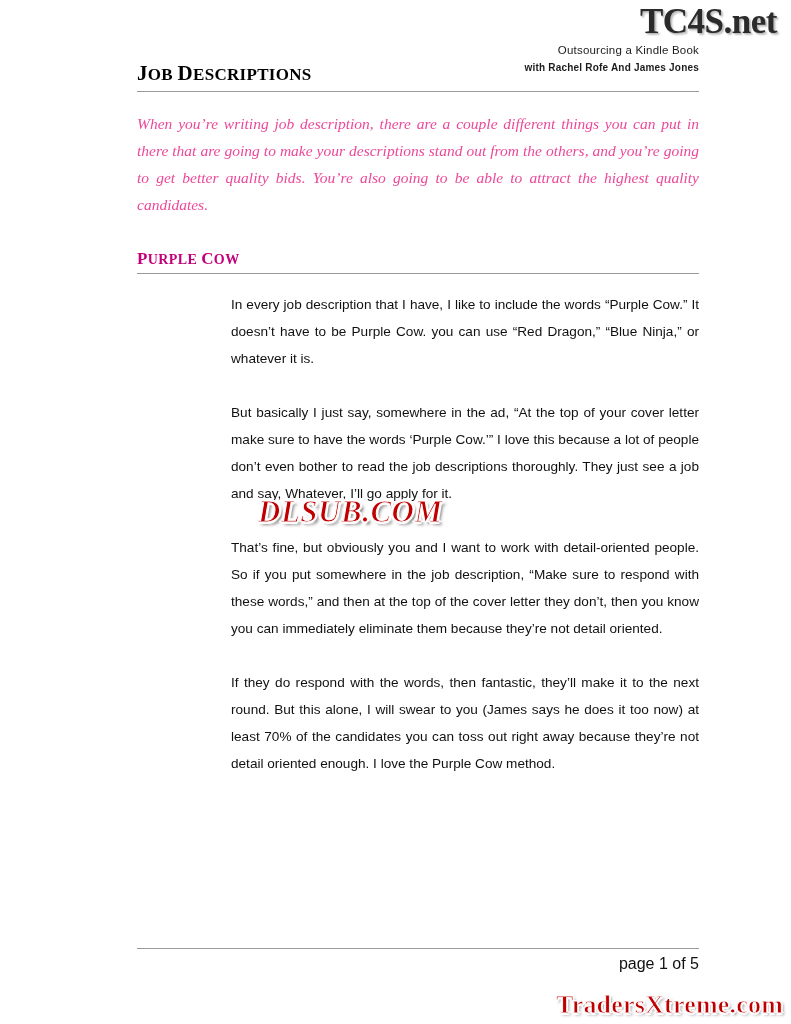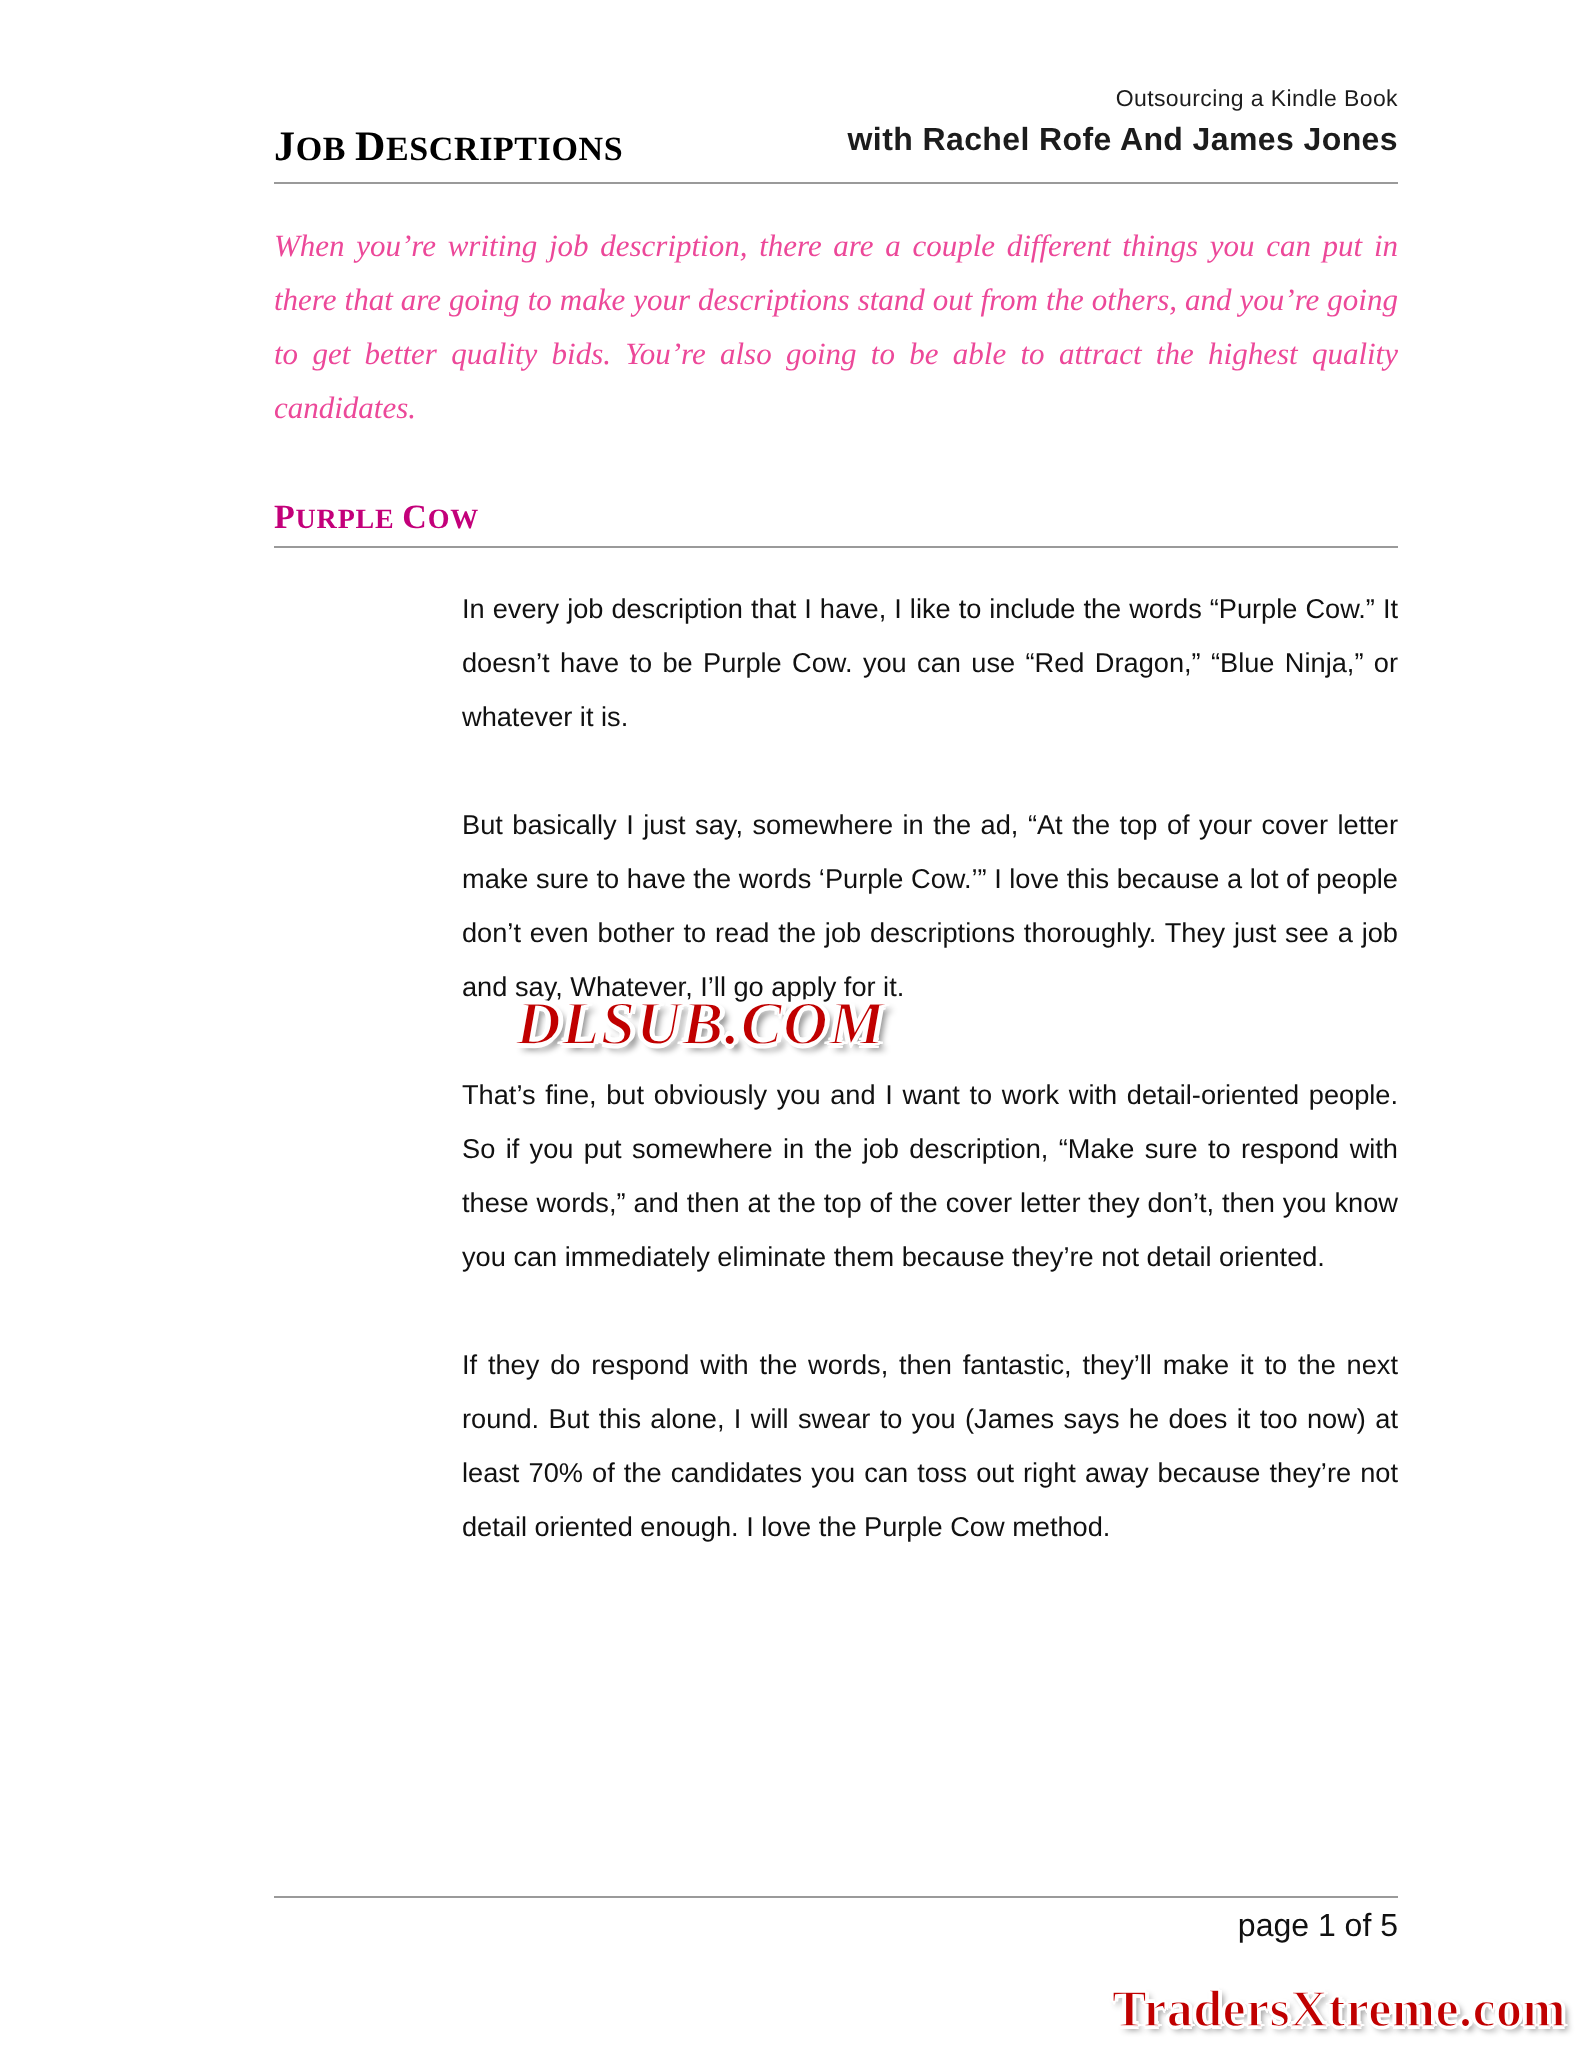--- a/index.html
+++ b/index.html
@@ -66,21 +66,21 @@
   }
   .header-line1 {
     font-family: "Liberation Sans", sans-serif;
     font-size: 11.5px;
     color: #1c1c1c;
     letter-spacing: 0.2px;
     text-align: right;
   }
   .header-line2 {
     font-family: "Liberation Sans", sans-serif;
-    font-size: 16px;
+    font-size: 10px;
     font-weight: bold;
     color: #1c1c1c;
     margin-top: 6px;
     letter-spacing: 0.2px;
   }
   .header-rule {
     position: absolute;
     left: 137px;
     top: 91px;
     width: 562px;
@@ -203,20 +203,21 @@
        1.5px 0 0 #ffffff, -1.5px 0 0 #ffffff, 0 1.5px 0 #ffffff, 0 -1.5px 0 #ffffff,
        2px 2px 3px rgba(0,0,0,0.45);
     white-space: nowrap;
   }
 </style>
 </head>
 <body>
 
 <div class="page">
 
+  <div class="tc4s-watermark">TC4S.net</div>
 
   <div class="header">
     <div class="header-title"><span class="cap">J</span><span>OB</span> <span class="cap">D</span><span>ESCRIPTIONS</span></div>
     <div class="header-right">
       <div class="header-line1">Outsourcing a Kindle Book</div>
       <div class="header-line2">with Rachel Rofe And James Jones</div>
     </div>
   </div>
   <div class="header-rule"></div>
 

